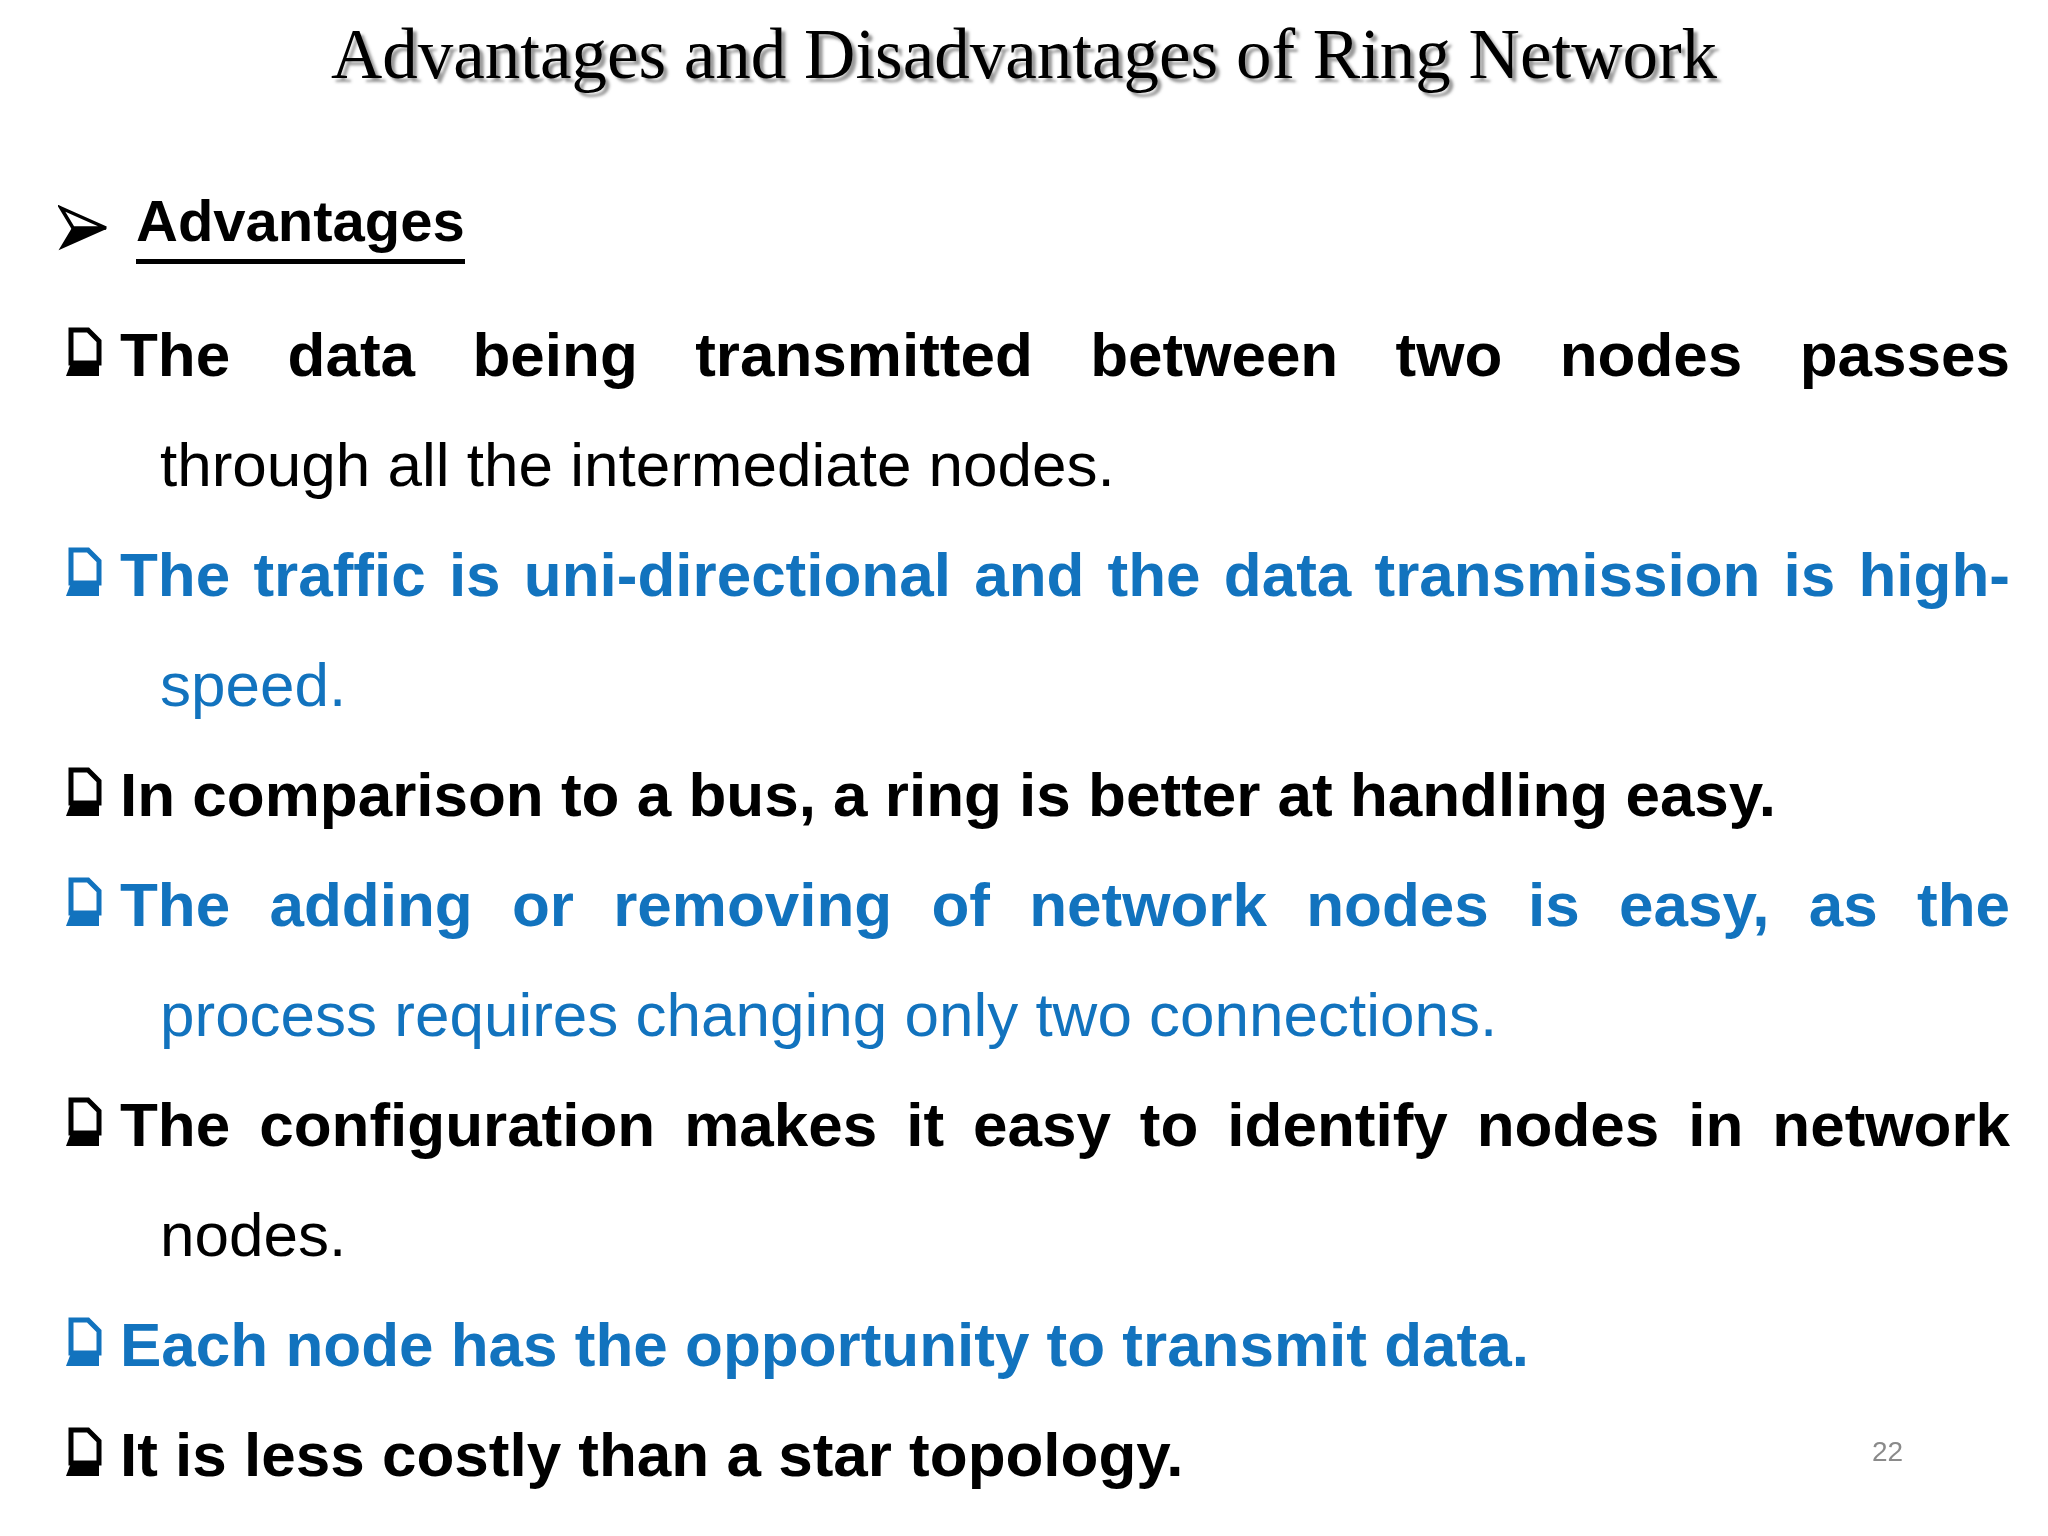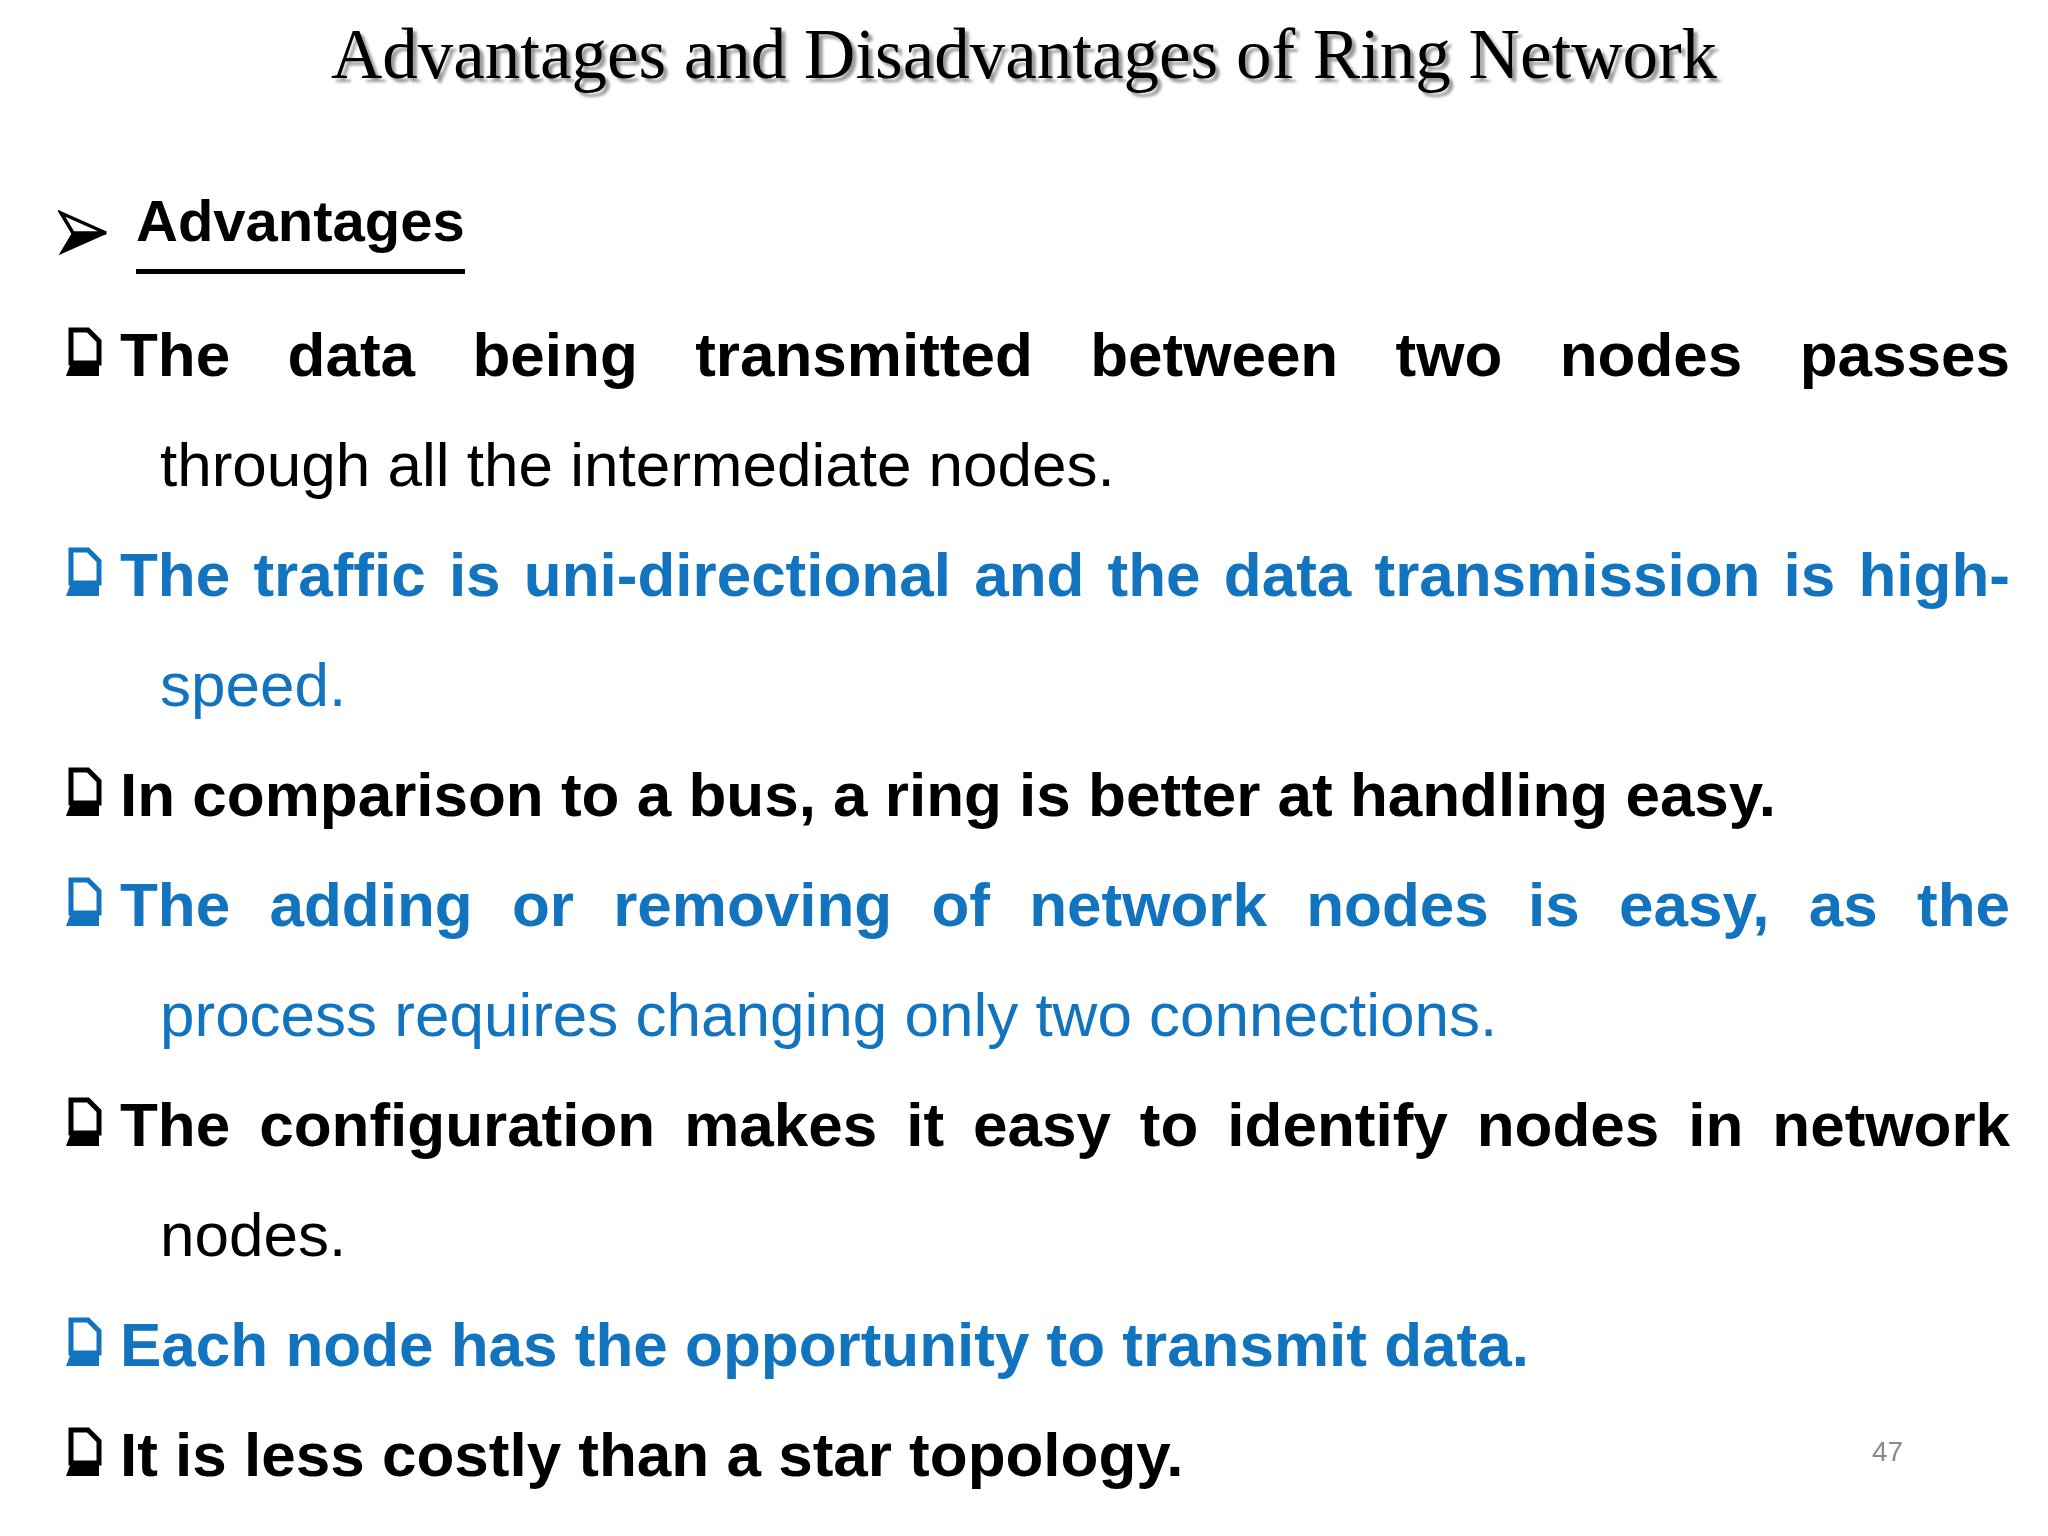--- a/index.html
+++ b/index.html
@@ -25,21 +25,21 @@
   .heading-row{
     position:absolute;top:192px;left:58px;
     display:flex;align-items:center;
   }
   .heading-arrow{width:52px;height:46px;flex:0 0 auto;}
   .section-heading{
     margin-left:26px;
     font-size:58px;
     font-weight:bold;
     border-bottom:5px solid #000;
-    padding-bottom:19px;
+    padding-bottom:9px;
     line-height:1;
   }
   .bullet-list{
     position:absolute;top:300px;left:65px;right:38px;
   }
   .bullet-item{position:relative;}
   .line{
     height:110px;line-height:110px;
     font-size:62px;
     white-space:nowrap;
@@ -132,13 +132,13 @@
     </div>
     <div class="bullet-item">
       <span class="cbx"><svg width="40" height="52" viewBox="0 0 40 52">
           <path d="M6 4 H23 L34 15 V37 H6 Z" fill="#ffffff" stroke="currentColor" stroke-width="5" stroke-linejoin="miter"></path>
           <polygon points="6,37 34,37 34,50 1,50" fill="currentColor"></polygon>
         </svg></span>
       <div class="line first">It is less costly than a star topology.</div>
     </div>
   </div>
 
-<div class="page-number">47</div>
+<div class="page-number">22</div>
 
 </body></html>

